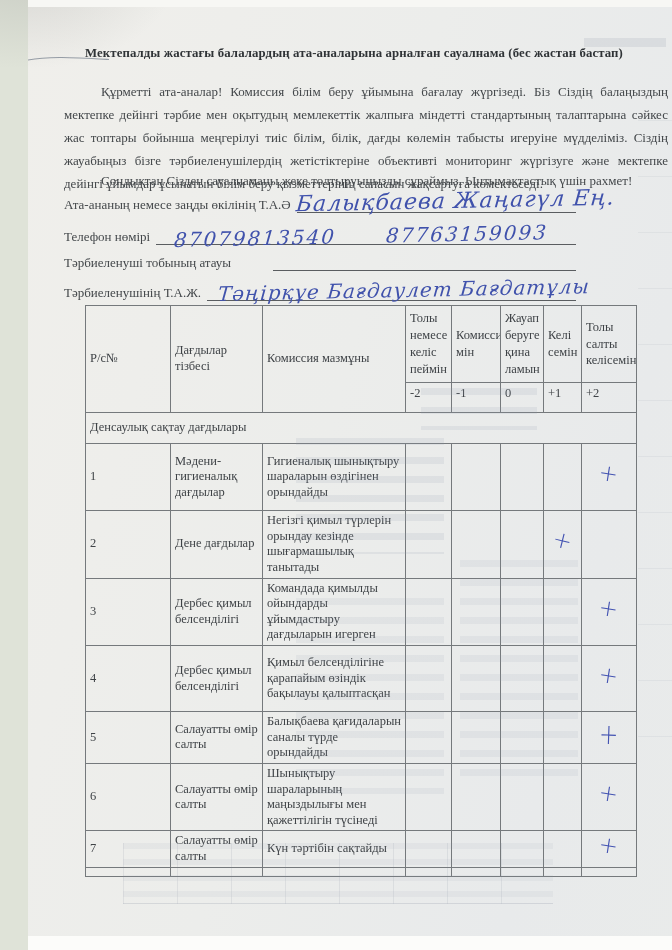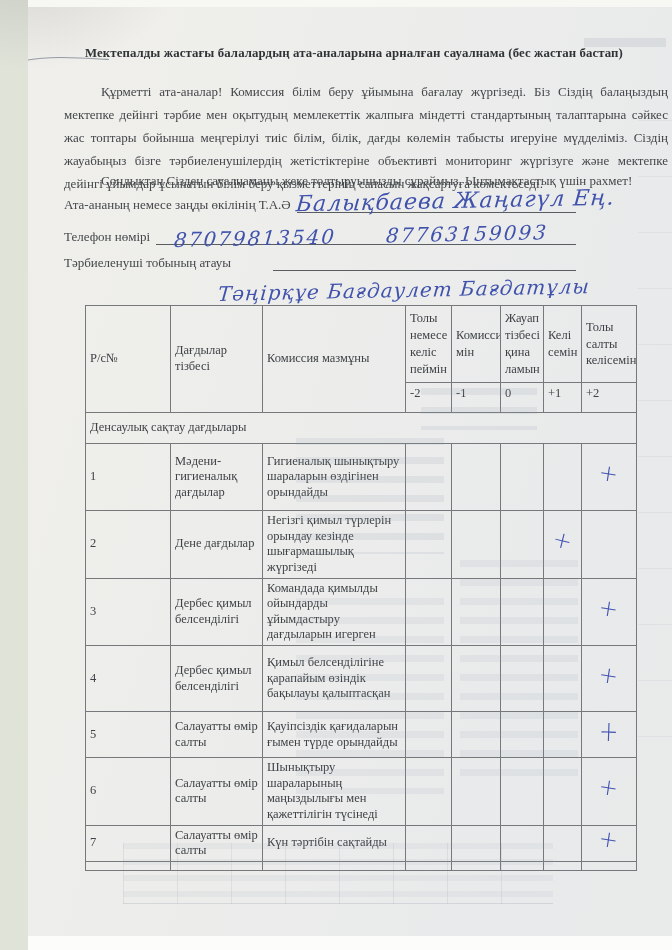--- a/index.html
+++ b/index.html
@@ -80,20 +80,24 @@
   <div class="field" style="top:196px;">
     <span class="flabel">Ата-ананың немесе заңды өкілінің Т.А.Ә</span>
     <span class="fline"></span>
   </div>
   <div class="field" style="top:228px;">
     <span class="flabel">Телефон нөмірі</span>
     <span class="fline"></span>
   </div>
   <div class="field" style="top:254px;gap:36px;">
     <span class="flabel">Тәрбиеленуші тобының атауы</span>
+    <span class="fline"></span>
+  </div>
+  <div class="field" style="top:284px;">
+    <span class="flabel">Тәрбиеленушінің Т.А.Ж.</span>
     <span class="fline"></span>
   </div>
 
   <span class="ink ink-name">Балықбаева Жаңагүл Ең.</span>
   <span class="ink ink-phone">87079813540      87763159093</span>
   <span class="ink ink-child">Тәңірқұе Бағдаулет Бағдатұлы</span>
 
   <table class="survey">
     <colgroup>
       <col style="width:85px">
@@ -105,21 +109,21 @@
       <col style="width:38px">
         <col style="width:55px">
     </colgroup>
     <tbody>
         <tr class="hdr">
       <td rowspan="2">Р/с№</td>
       <td rowspan="2">Дағдылар тізбесі</td>
       <td rowspan="2">Комиссия мазмұны</td>
       <td class="score-hd">Толы немесе келіс пеймін</td>
       <td class="score-hd">Комиссия мін</td>
-      <td class="score-hd">Жауап тізбесі қина ламын</td>
+      <td class="score-hd">Жауап беруге қина ламын</td>
       <td class="score-hd">Келі семін</td>
       <td class="score-hd">Толы салты келісемін</td>
     </tr>
     <tr class="scorerow">
       <td>-2</td>
       <td>-1</td>
       <td>0</td>
       <td>+1</td>
       <td>+2</td>
     </tr>
@@ -133,21 +137,21 @@
       <td>Гигиеналық шынықтыру шараларын өздігінен орындайды</td>
       <td class="markcell"><span class="mark"></span></td>
       <td class="markcell"><span class="mark"></span></td>
       <td class="markcell"><span class="mark"></span></td>
       <td class="markcell"><span class="mark"></span></td>
       <td class="markcell"><span class="mark">+</span></td>
     </tr>
     <tr style="height:59px">
       <td>2</td>
       <td>Дене дағдылар</td>
-      <td>Негізгі қимыл түрлерін орындау кезінде шығармашылық жүргізеді</td>
+      <td>Негізгі қимыл түрлерін орындау кезінде шығармашылық танытады</td>
       <td class="markcell"><span class="mark r2"></span></td>
       <td class="markcell"><span class="mark r2"></span></td>
       <td class="markcell"><span class="mark r2"></span></td>
       <td class="markcell"><span class="mark r2">+</span></td>
       <td class="markcell"><span class="mark r2"></span></td>
     </tr>
     <tr style="height:60px">
       <td>3</td>
       <td>Дербес қимыл белсенділігі</td>
       <td>Командада қимылды ойындарды ұйымдастыру дағдыларын игерген</td>
@@ -163,21 +167,21 @@
       <td>Қимыл белсенділігіне қарапайым өзіндік бақылауы қалыптасқан</td>
       <td class="markcell"><span class="mark"></span></td>
       <td class="markcell"><span class="mark"></span></td>
       <td class="markcell"><span class="mark"></span></td>
       <td class="markcell"><span class="mark"></span></td>
       <td class="markcell"><span class="mark">+</span></td>
     </tr>
     <tr style="height:46px">
       <td>5</td>
       <td>Салауатты өмір салты</td>
-      <td>Қауіпсіздік қағидаларын ғымен түрде орындайды</td>
+      <td>Балықбаева қағидаларын саналы түрде орындайды</td>
       <td class="markcell"><span class="mark r5"></span></td>
       <td class="markcell"><span class="mark r5"></span></td>
       <td class="markcell"><span class="mark r5"></span></td>
       <td class="markcell"><span class="mark r5"></span></td>
       <td class="markcell"><span class="mark r5">+</span></td>
     </tr>
     <tr style="height:61px">
       <td>6</td>
       <td>Салауатты өмір салты</td>
       <td>Шынықтыру шараларының маңыздылығы мен қажеттілігін түсінеді</td>

